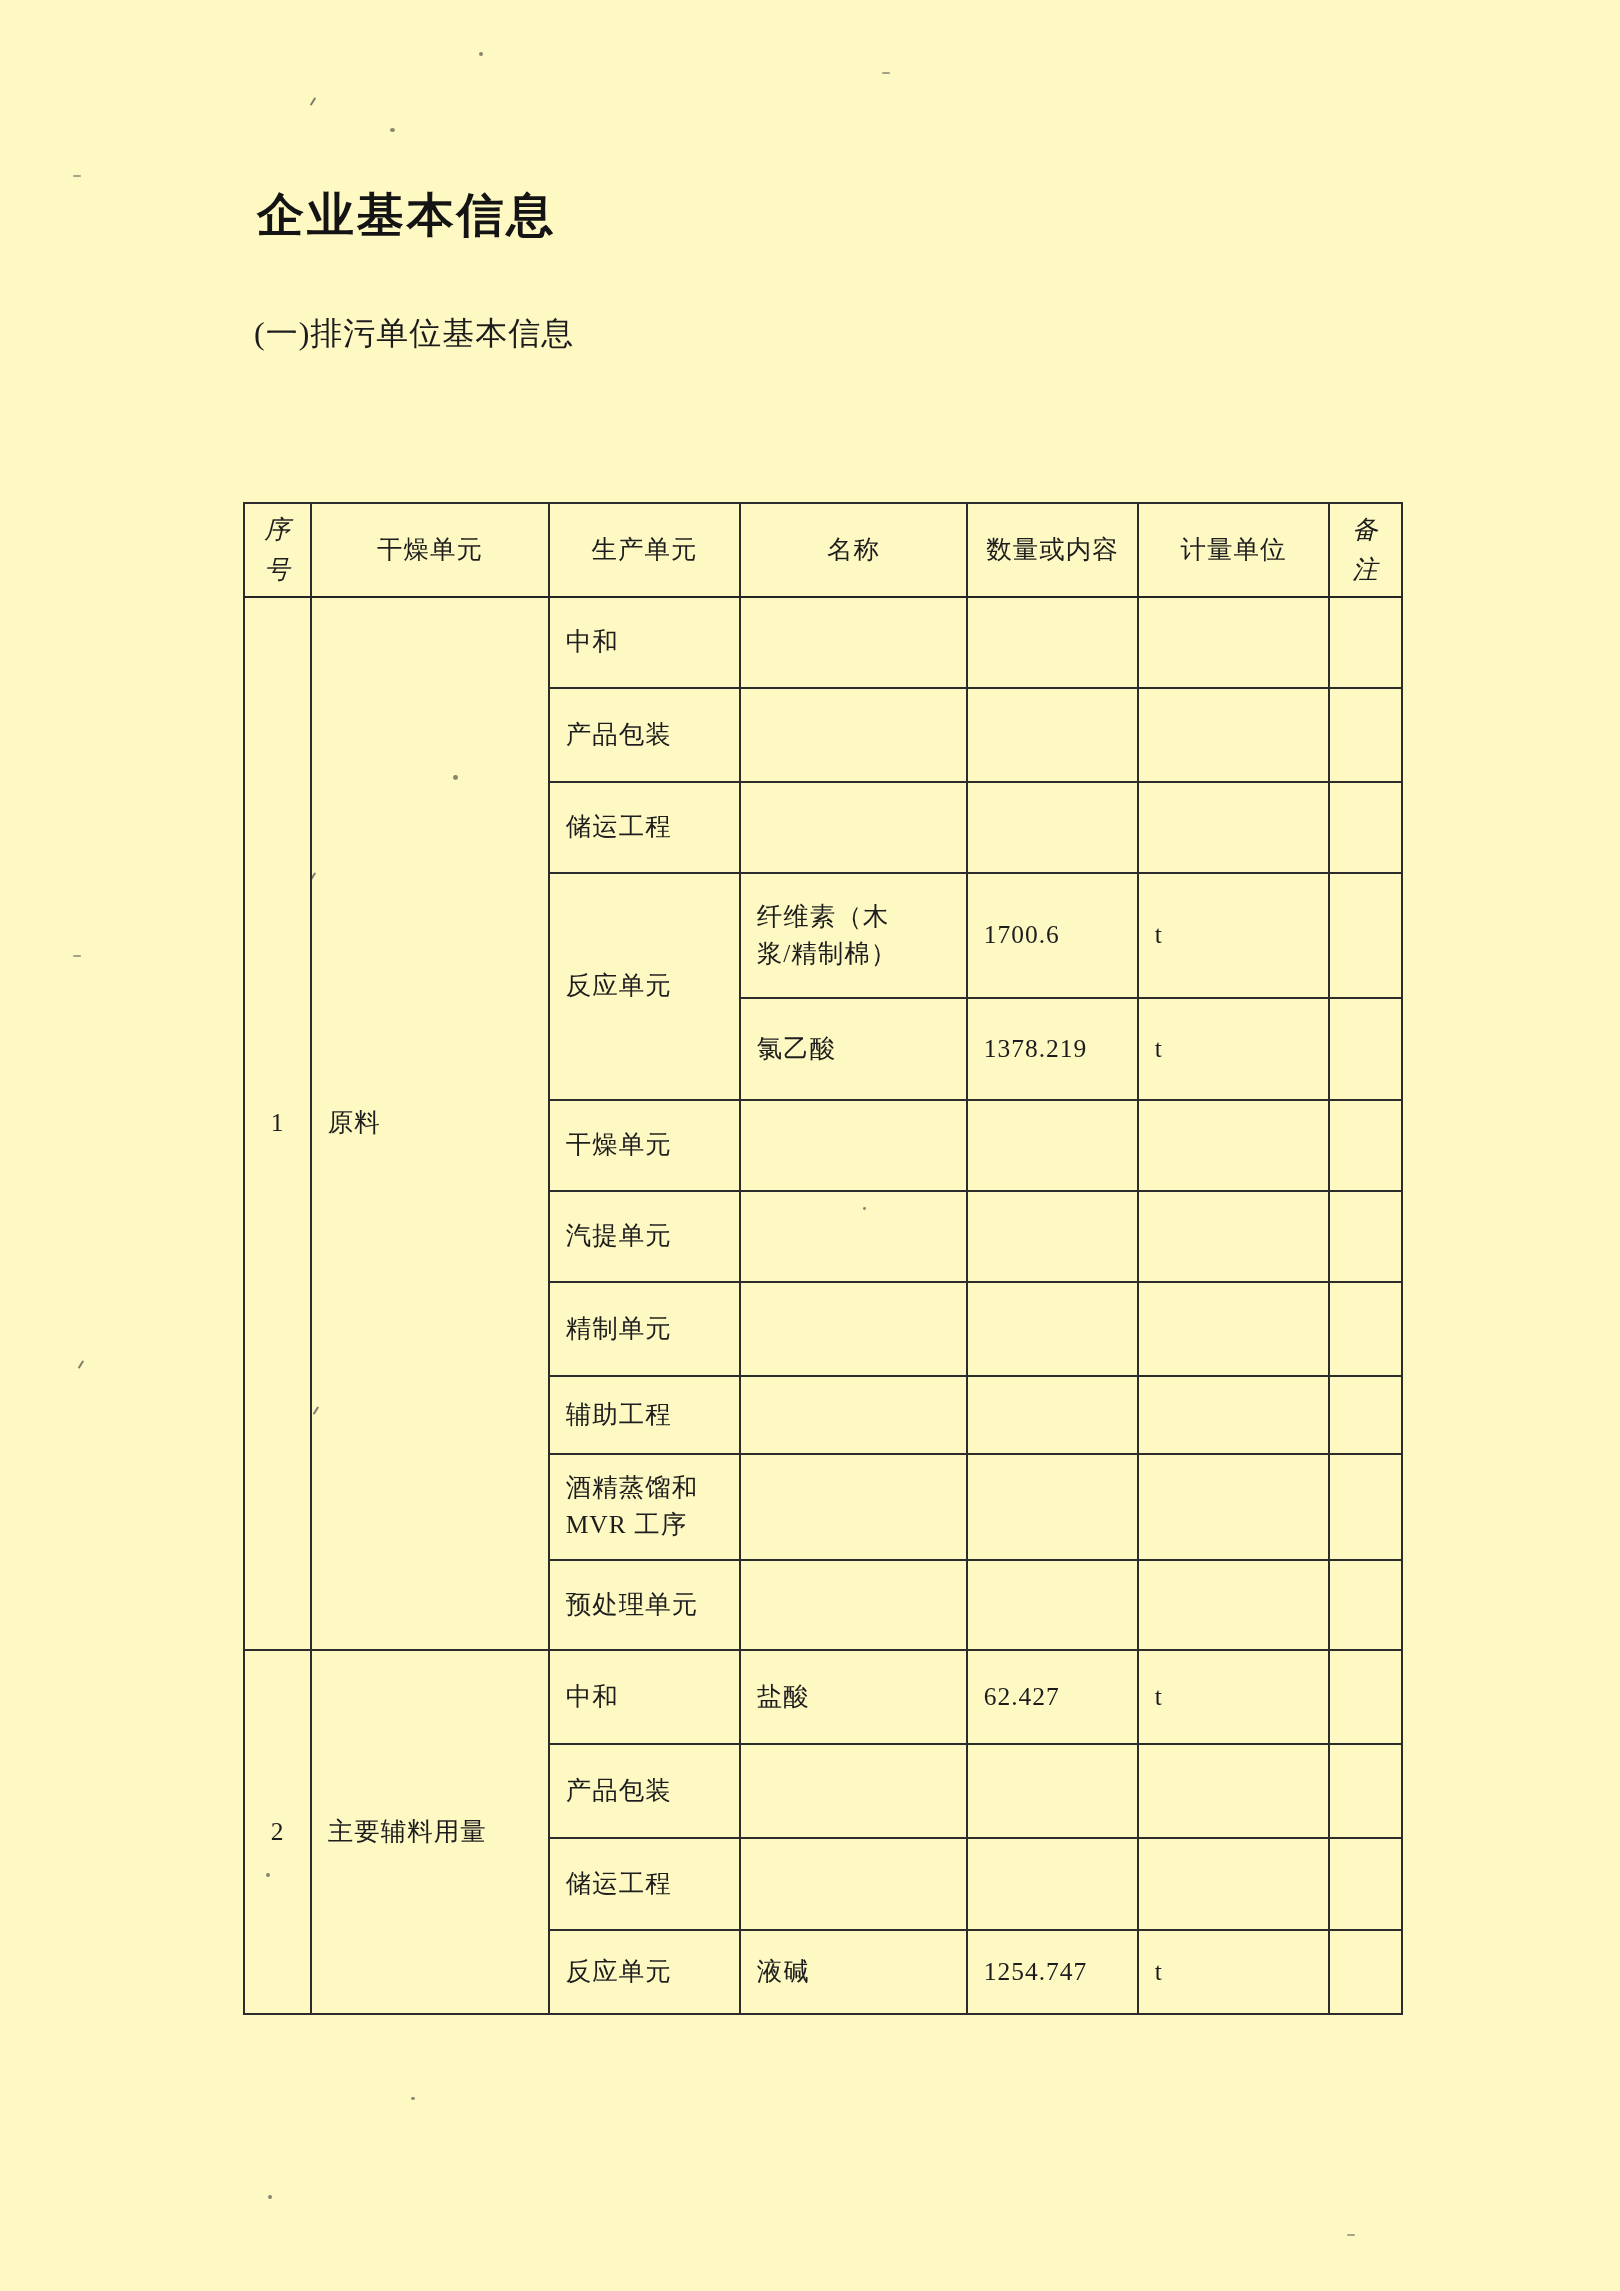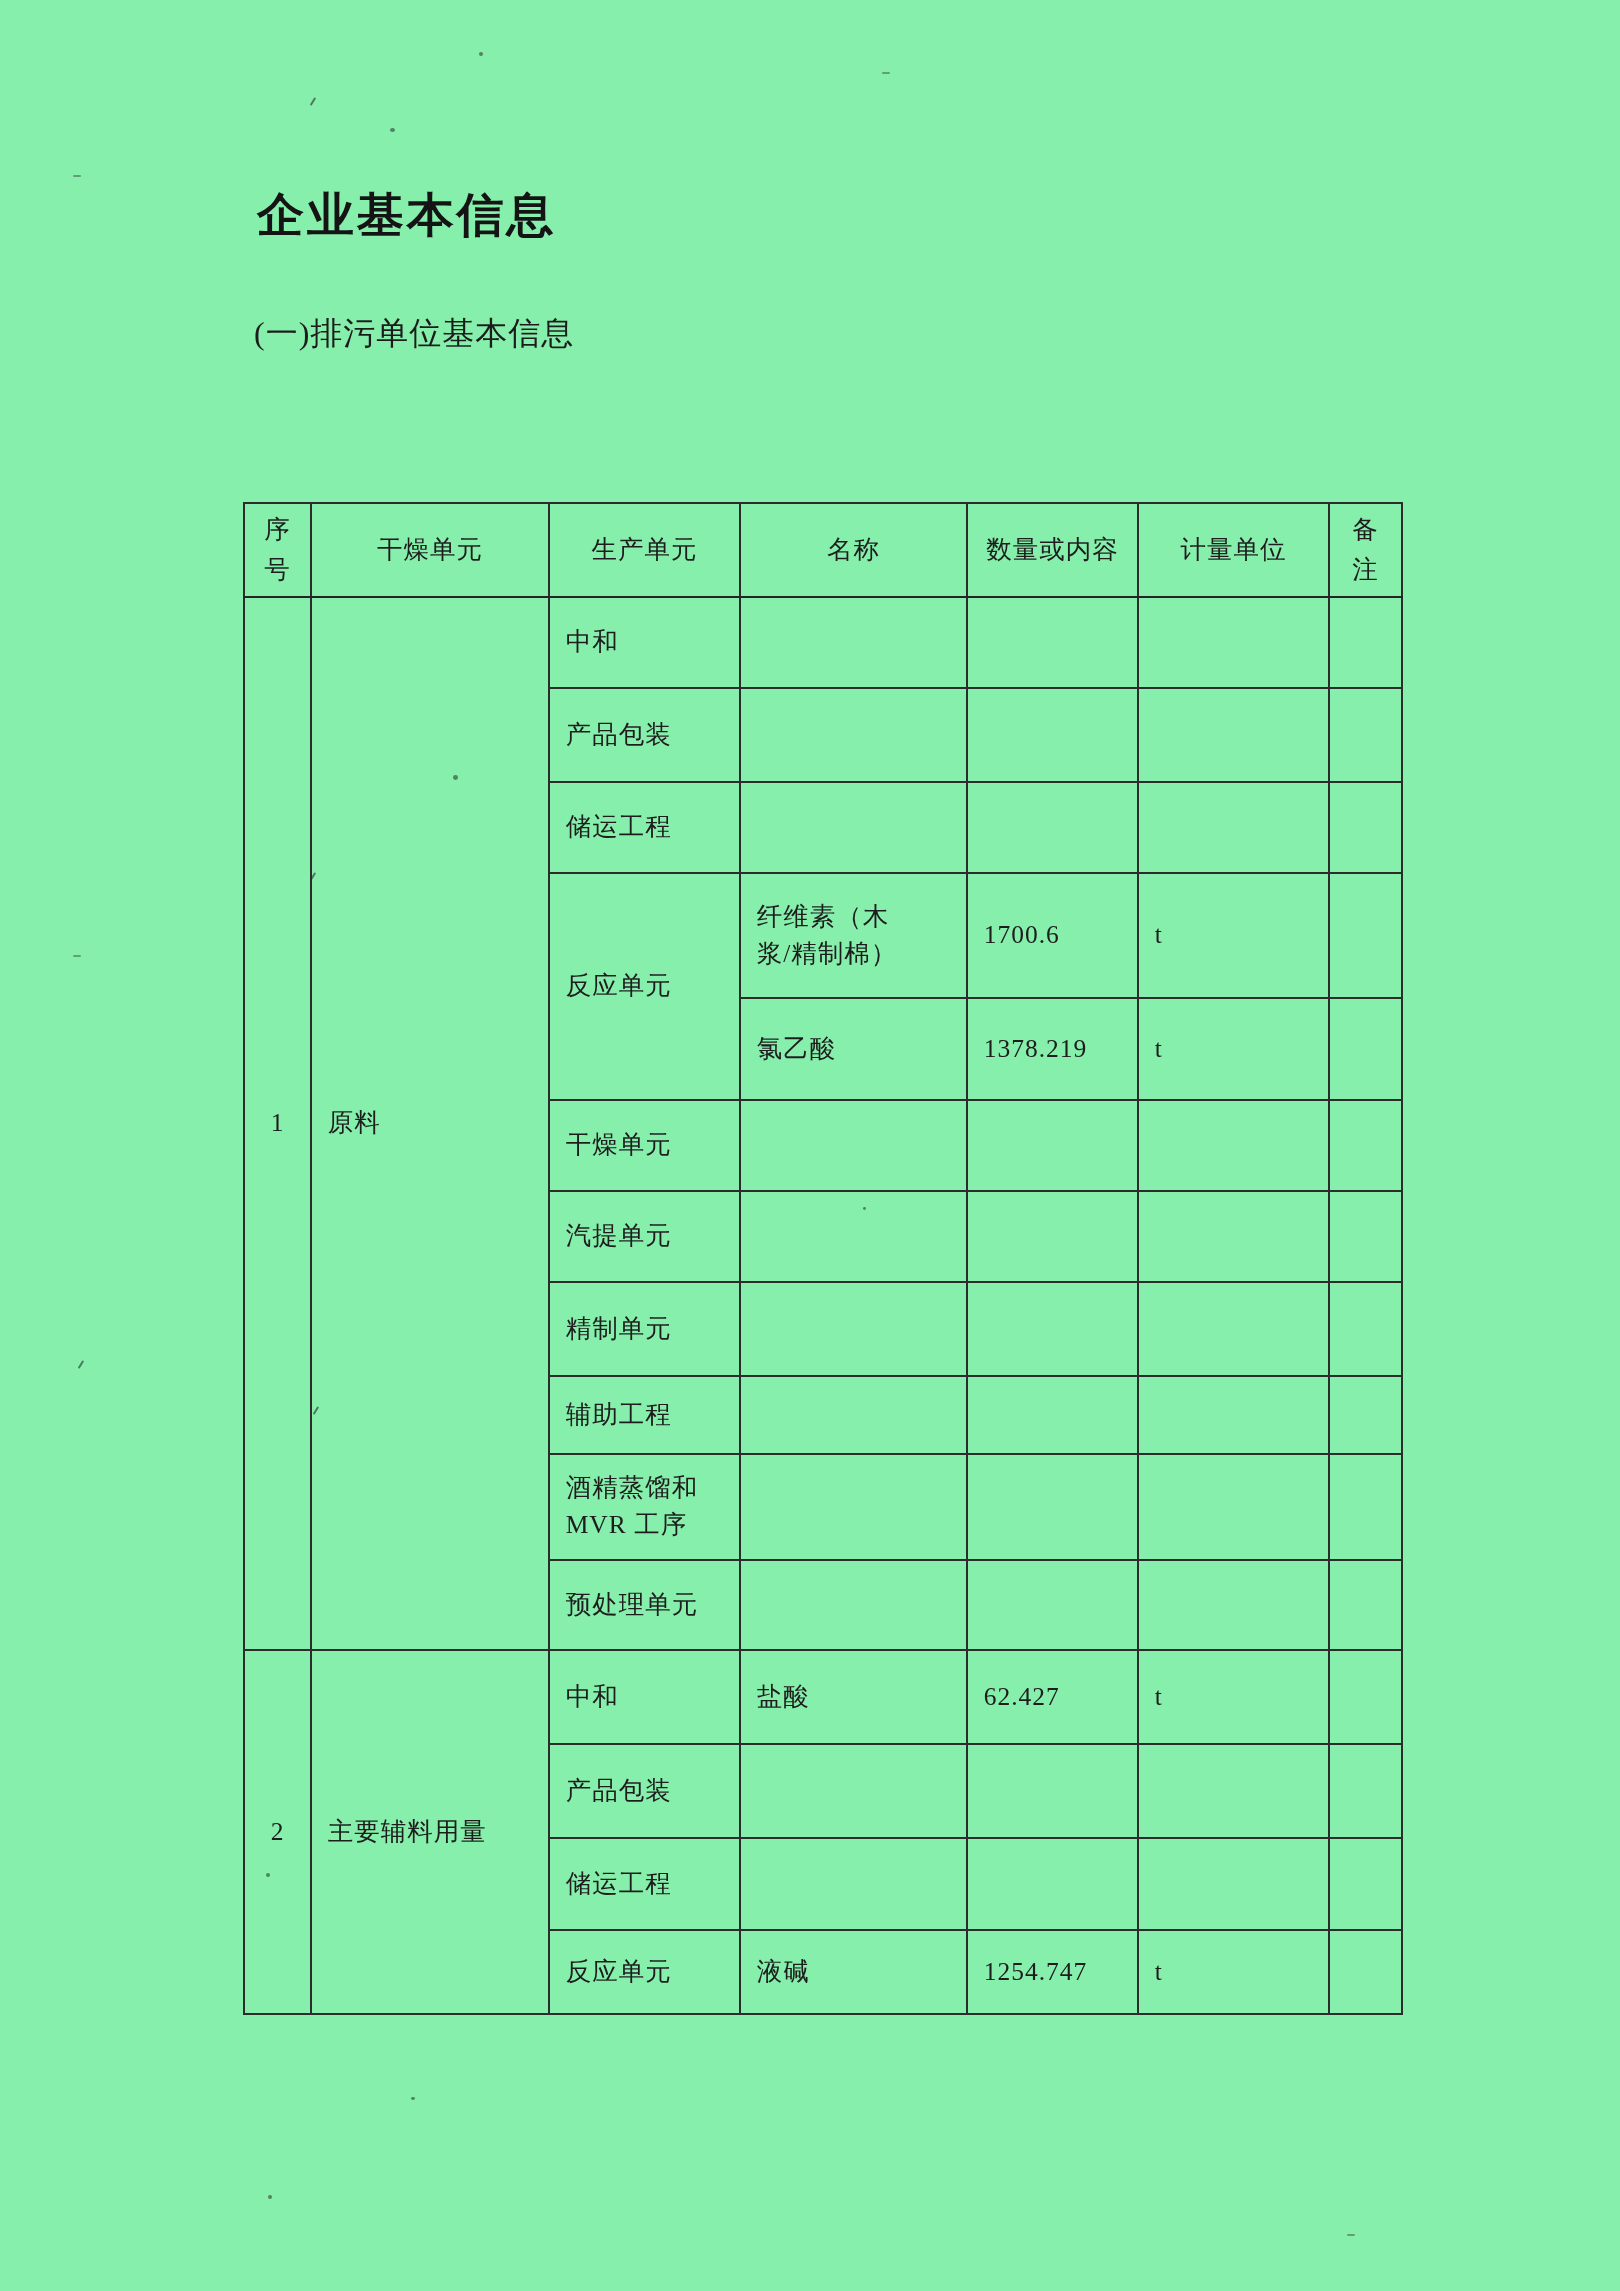--- a/index.html
+++ b/index.html
@@ -4,21 +4,21 @@
 <style>
   html, body { margin: 0; padding: 0; }
   body {
     width: 1620px; height: 2292px;
     background: #f3f3f1;
     font-family: "Liberation Serif", "DejaVu Serif", serif;
   }
   .page {
     position: relative;
     width: 1620px; height: 2292px;
-    background: #86efac;
+    background: #fef9c3;
     color: #1f1f1f;
     overflow: hidden;
   }
   .page-title {
     position: absolute;
     left: 257px; top: 184px;
     margin: 0;
     font-size: 47px;
     font-weight: 700;
     letter-spacing: 2.9px;
@@ -65,20 +65,21 @@
     padding: 5.9px 3.9px;
     border-bottom: 2.9px solid #242424;
   }
   .info-table td.c-index { text-align: center; padding: 5.9px 2px; }
   .info-table .vert {
     width: 1.15em;
     margin: 0 auto;
     word-break: break-all;
     line-height: 1.55;
     text-align: center;
+    font-style: italic;
   }
   .info-table td.c-name { padding-right: 51px; }
   
   .speck {
     position: absolute;
     background: rgba(40,40,40,0.55);
     border-radius: 50%;
   }
   .tick {
     position: absolute;

